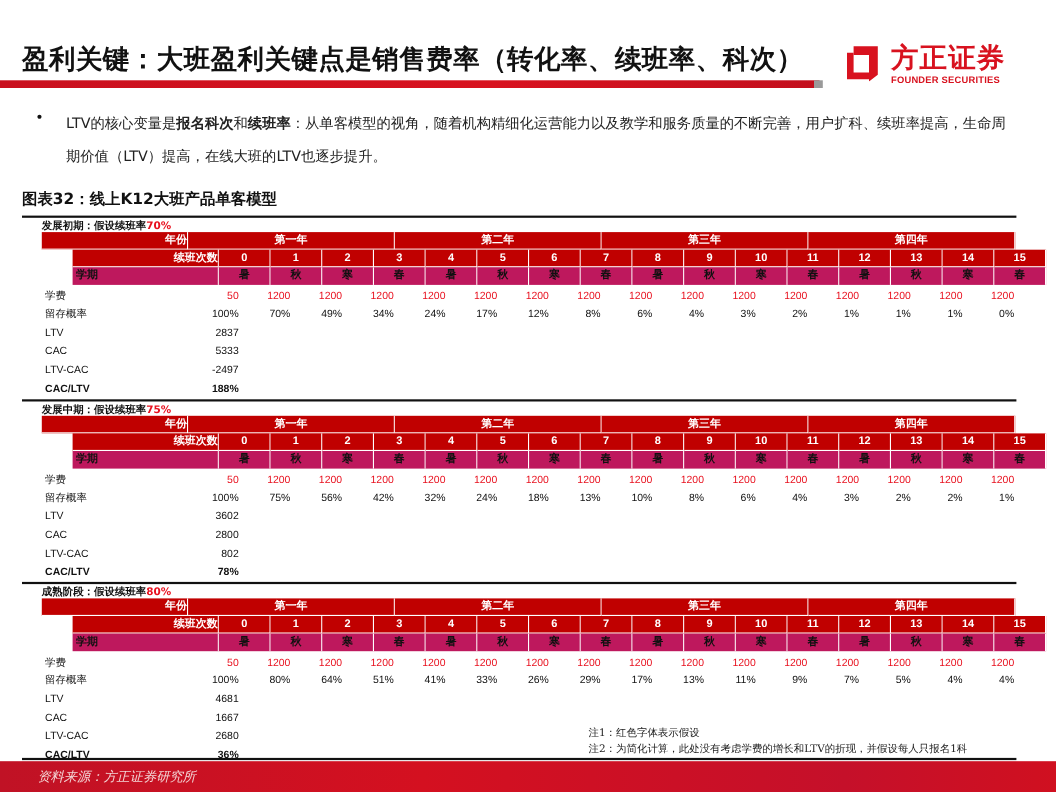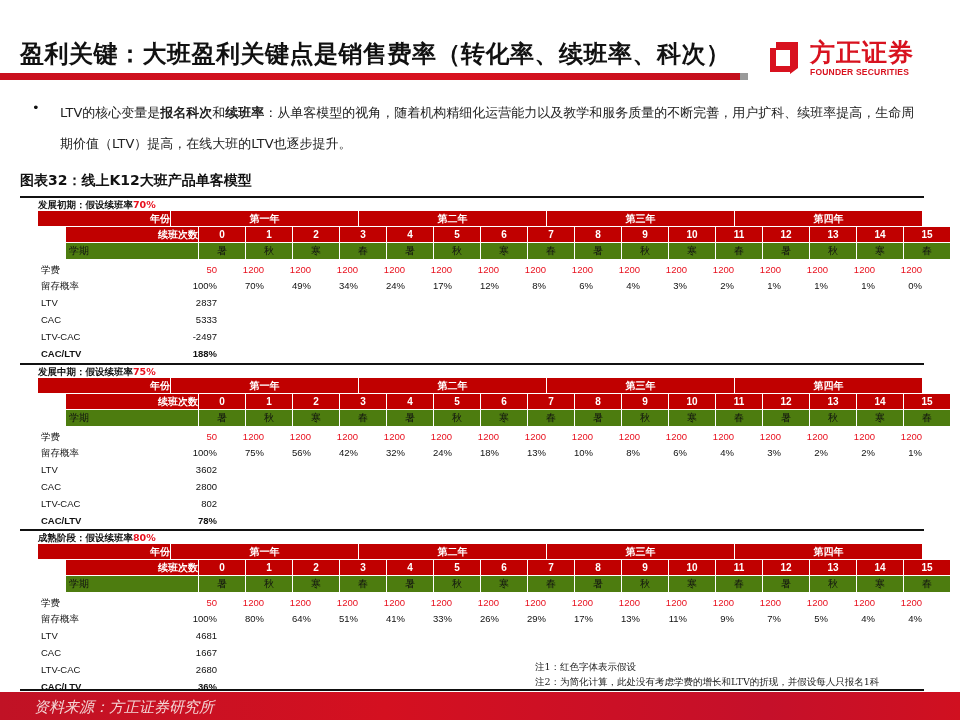--- a/index.html
+++ b/index.html
@@ -24,35 +24,35 @@
 
   .section { position: absolute; left: 38px; width: 886px; }
   .sec-topline { position: absolute; left: -18px; width: 904px; height: 2px; background: #111; }
   .sec-head { position: absolute; left: 0; top: 0; font-size: 9.5px; font-weight: bold; text-align: right; }
   .sec-head .red { color: #e8101e; }
 
   .grid { position: absolute; left: 0; display: grid; grid-template-columns: 133px repeat(16, 47px); padding-left: 28px; }
   .cell { font-size: 10px; height: 16px; line-height: 16px; text-align: center; font-family: "Liberation Sans", sans-serif; }
   .hdr { background: #c00000; color: #fff; font-weight: bold; border-right: 1px solid #fff; border-bottom: 1px solid #fff; }
   .hdr.lbl { text-align: right; padding-left: 3px; }
-  .sem { background: #4d7c0f; color: #111; font-weight: normal; border-right: 1px solid #fff; }
+  .sem { background: #be185d; color: #111; font-weight: bold; border-right: 1px solid #fff; }
   .sem.lbl { text-align: left; padding-left: 3px; }
   .yearrow { display: grid; grid-template-columns: 133px repeat(4, 188px); }
   .body-row { display: grid; grid-template-columns: 133px repeat(16, 47px); }
   .bcell { font-size: 9.5px; height: 17px; line-height: 17px; text-align: right; padding-right: 1px; font-family: "Liberation Sans", sans-serif; }
   .bcell.lbl { text-align: left; padding-left: 3px; }
   .red-txt { color: #e8101e; }
   .bold { font-weight: bold; }
 
   .notes { position: absolute; left: 535px; top: 659px; font-size: 9.5px; line-height: 15px; color: #222; font-family: "DejaVu Serif", serif; }
 
   .footer { position: absolute; left: 0; top: 692px; width: 960px; height: 28px;
     background: linear-gradient(to right, #c01225, #d41020 40%, #c5102a 80%, #d01020); }
   .footer-bottomline { position: absolute; left: 20px; top: 689px; width: 904px; height: 2px; background: #111; }
-  .footer-src { position: absolute; left: 34px; top: 6px; font-size: 15px; color: #f3d5d5; font-style: italic; font-family: "DejaVu Serif", serif; }
+  .footer-src { position: absolute; left: 34px; top: 6px; font-size: 12px; color: #f3d5d5; font-style: italic; font-family: "DejaVu Serif", serif; }
   .footer-page { position: absolute; right: 16px; top: 6px; font-size: 12px; color: #f3d5d5; font-family: "DejaVu Serif", serif; margin-top: 44px; }
 </style>
 </head>
 <body>
 
 <div class="title">盈利关键：大班盈利关键点是销售费率（转化率、续班率、科次）</div>
 <div class="title-bar"></div>
 <div class="title-bar-end"></div>
 
 <div class="logo">

